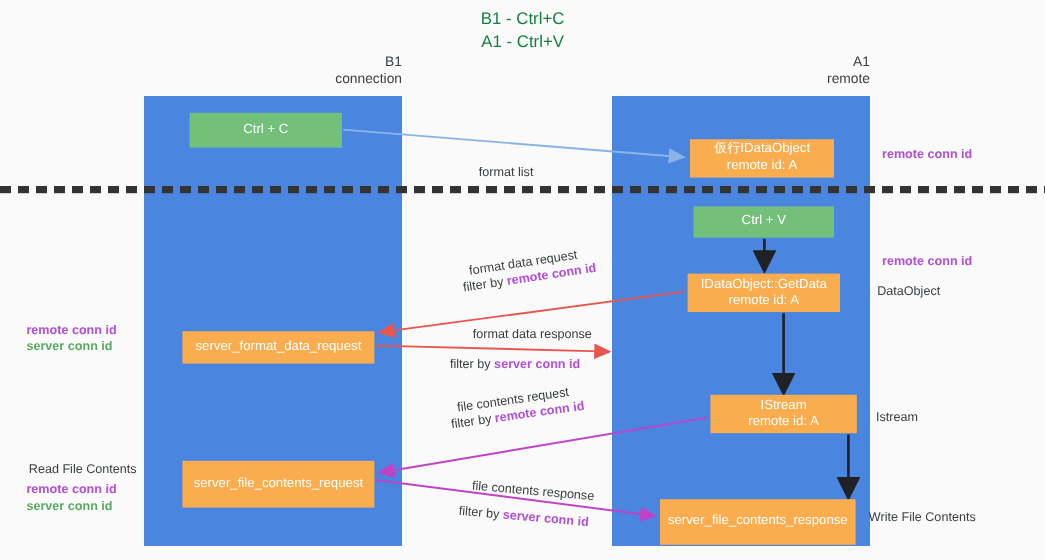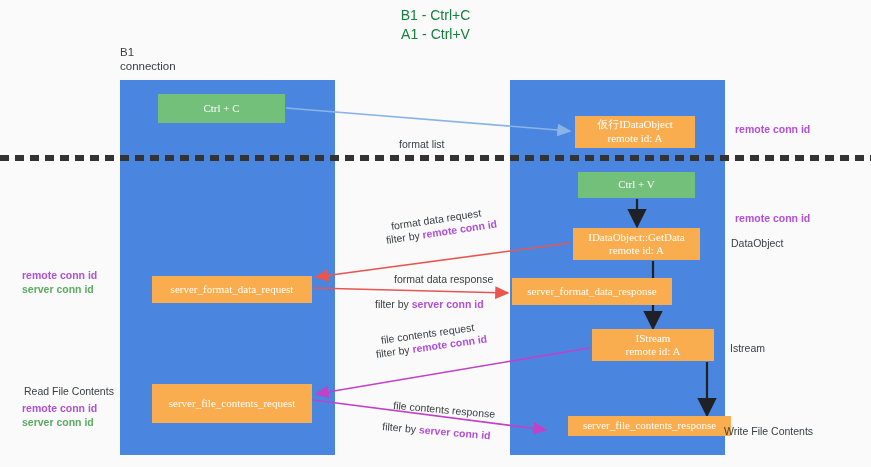--- a/index.html
+++ b/index.html
@@ -12,51 +12,51 @@
   }
   .stage{position:absolute;inset:0;}
   svg.wires{position:absolute;left:0;top:0;width:871px;height:467px;pointer-events:none;}
 
   
   .lane{position:absolute;background:#4a86e0;}
   #lane-b1{left:120px;top:80px;width:215px;height:375px;}
   #lane-a1{left:510px;top:80px;width:215px;height:375px;}
 
   
-  .lane-head{position:absolute;text-align:left;font-size:11.5px;line-height:14px;color:#3c4043;}
+  .lane-head{position:absolute;text-align:right;font-size:11.5px;line-height:14px;color:#3c4043;}
   #head-b1{left:120px;top:45px;width:215px;}
   #head-a1{left:510px;top:45px;width:215px;}
   .lane-head .l2{display:block;}
 
   
   #page-title{position:absolute;left:0;top:6px;width:871px;text-align:center;
     font-size:14px;line-height:19px;color:#15803d;}
   #page-title span{display:block;}
 
   
   #divider{position:absolute;left:0;top:155px;width:871px;height:6px;
     background-image:repeating-linear-gradient(to right,#333 0 9px,transparent 9px 15px);}
 
   
   .node{position:absolute;display:flex;flex-direction:column;align-items:center;
     justify-content:center;text-align:center;color:#ffffff;font-size:11px;line-height:13.5px;
     box-sizing:border-box;padding:3px 4px;}
   .node.green{background:#73c07b;}
   .node.orange{background:#f9ad4e;}
-  .node .ln{display:block;font-family:Liberation Serif, serif;}
+  .node .ln{display:block;}
 
   #n-ctrlc{left:158px;top:94px;width:127px;height:29px;}
   #n-idataobject{left:575px;top:116px;width:120px;height:32px;justify-content:flex-end;}
   #n-ctrlv{left:578px;top:172px;width:117px;height:26px;}
   #n-getdata{left:573px;top:228px;width:127px;height:32px;}
   #n-sfdreq{left:152px;top:276px;width:160px;height:27px;}
   #n-sfdresp{left:512px;top:278px;width:160px;height:27px;}
   #n-istream{left:592px;top:329px;width:122px;height:32px;}
   #n-sfcreq{left:152px;top:384px;width:160px;height:39px;}
-  #n-sfcresp{left:550px;top:416px;width:163px;height:20px;margin-left:18px;}
+  #n-sfcresp{left:550px;top:416px;width:163px;height:38px;}
 
   
   .ann{position:absolute;font-size:10.5px;line-height:14px;white-space:nowrap;}
   .ann b{font-weight:bold;display:block;}
   .c-purple{color:#b14fd8;}
   .c-green{color:#5aab62;}
   .c-dark{color:#3c4043;}
   #a-remote1{left:735px;top:122px;}
   #a-remote2{left:735px;top:211px;}
   #a-dataobject{left:731px;top:236px;text-align:right;}
@@ -87,20 +87,24 @@
 
   <div id="page-title">
     <span>B1 - Ctrl+C</span>
     <span>A1 - Ctrl+V</span>
   </div>
 
   <div class="lane-head" id="head-b1">
     <span>B1</span>
     <span class="l2">connection</span>
   </div>
+  <div class="lane-head" id="head-a1">
+    <span>A1</span>
+    <span class="l2">remote</span>
+  </div>
 
   <div class="lane" id="lane-b1"></div>
   <div class="lane" id="lane-a1"></div>
 
   <svg class="wires" viewBox="0 0 871 467">
     <defs>
       <marker id="ah-blue" markerWidth="9" markerHeight="8" refX="8" refY="4" orient="auto">
         <path d="M0,0 L9,4 L0,8 z" fill="#8ab4e8"></path>
       </marker>
       <marker id="ah-black" markerWidth="9" markerHeight="9" refX="7" refY="4.5" orient="auto">
@@ -148,23 +152,20 @@
 
   <div class="node orange" id="n-getdata">
     <span class="ln">IDataObject::GetData</span>
     <span class="ln">remote id: A</span>
   </div>
 
   <div class="node orange" id="n-sfdreq">
     <span class="ln">server_format_data_request</span>
   </div>
 
-  <div class="node orange" id="n-sfdresp">
-    <span class="ln">server_format_data_response</span>
-  </div>
 
   <div class="node orange" id="n-istream">
     <span class="ln">IStream</span>
     <span class="ln">remote id: A</span>
   </div>
 
   <div class="node orange" id="n-sfcreq">
     <span class="ln">server_file_contents_request</span>
   </div>
 

